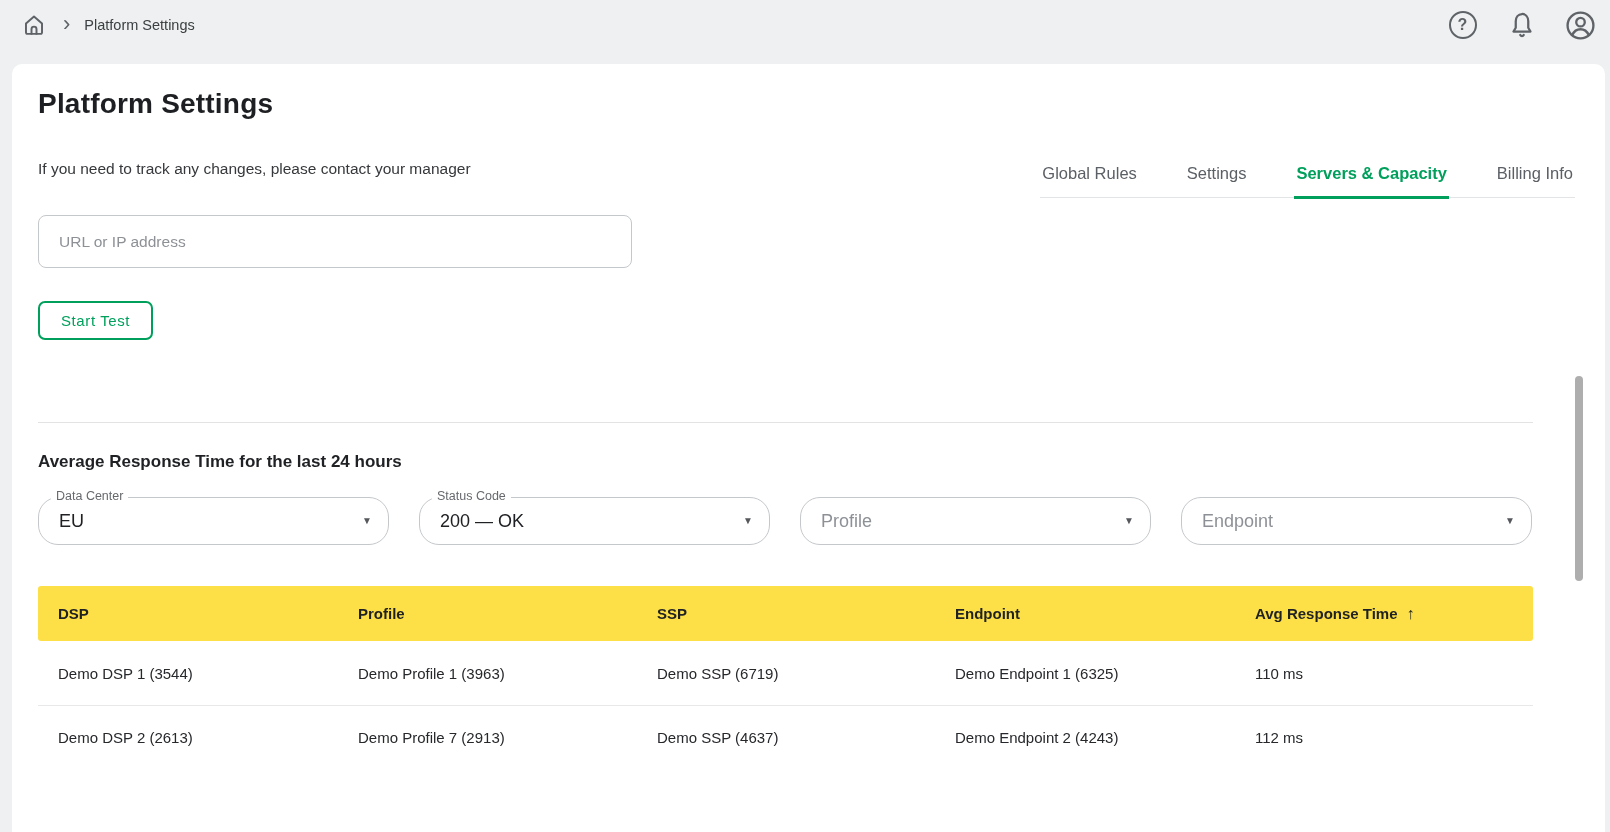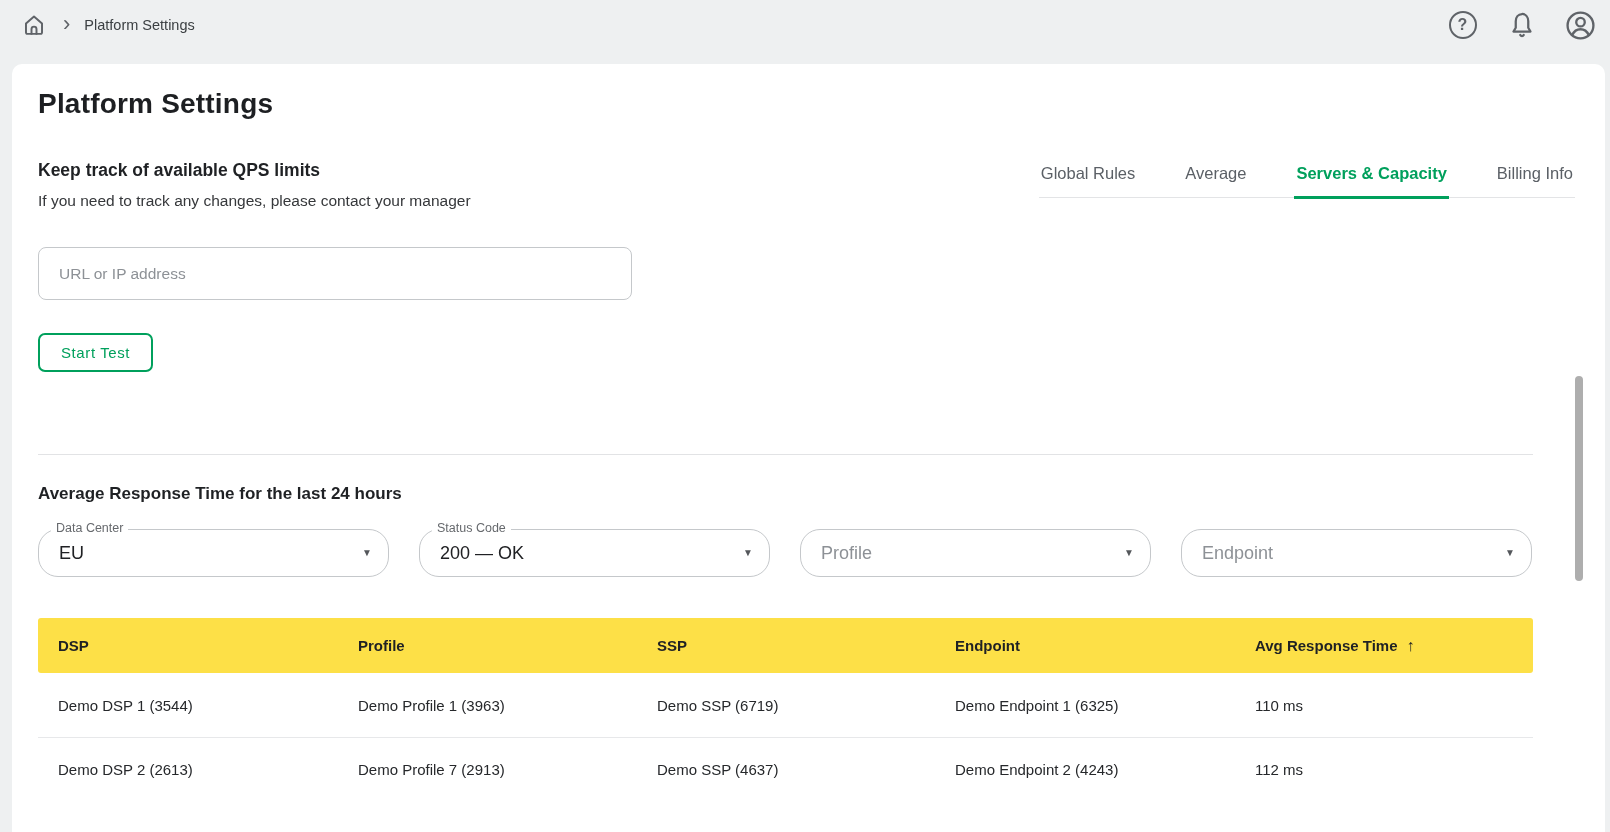--- a/index.html
+++ b/index.html
@@ -179,27 +179,26 @@
   </div>
 </div>
 
 <div class="card">
 
   <div class="page-title">Platform Settings</div>
 
   
   <div class="tabs">
     <div class="tab">Global Rules</div>
-    <div class="tab">Average</div>
+    <div class="tab">Settings</div>
     <div class="tab active">Servers &amp; Capacity</div>
     <div class="tab">Billing Info</div>
   </div>
 
   
-  <div class="qps-heading">Keep track of available QPS limits</div>
   <div class="qps-sub">If you need to track any changes, please contact your manager</div>
 
   <input class="url-input" type="text" placeholder="URL or IP address" style="">
 
   <button class="start-btn">Start Test</button>
 
   <hr class="divider">
 
   
   <div class="section-heading">Average Response Time for the last 24 hours</div>

